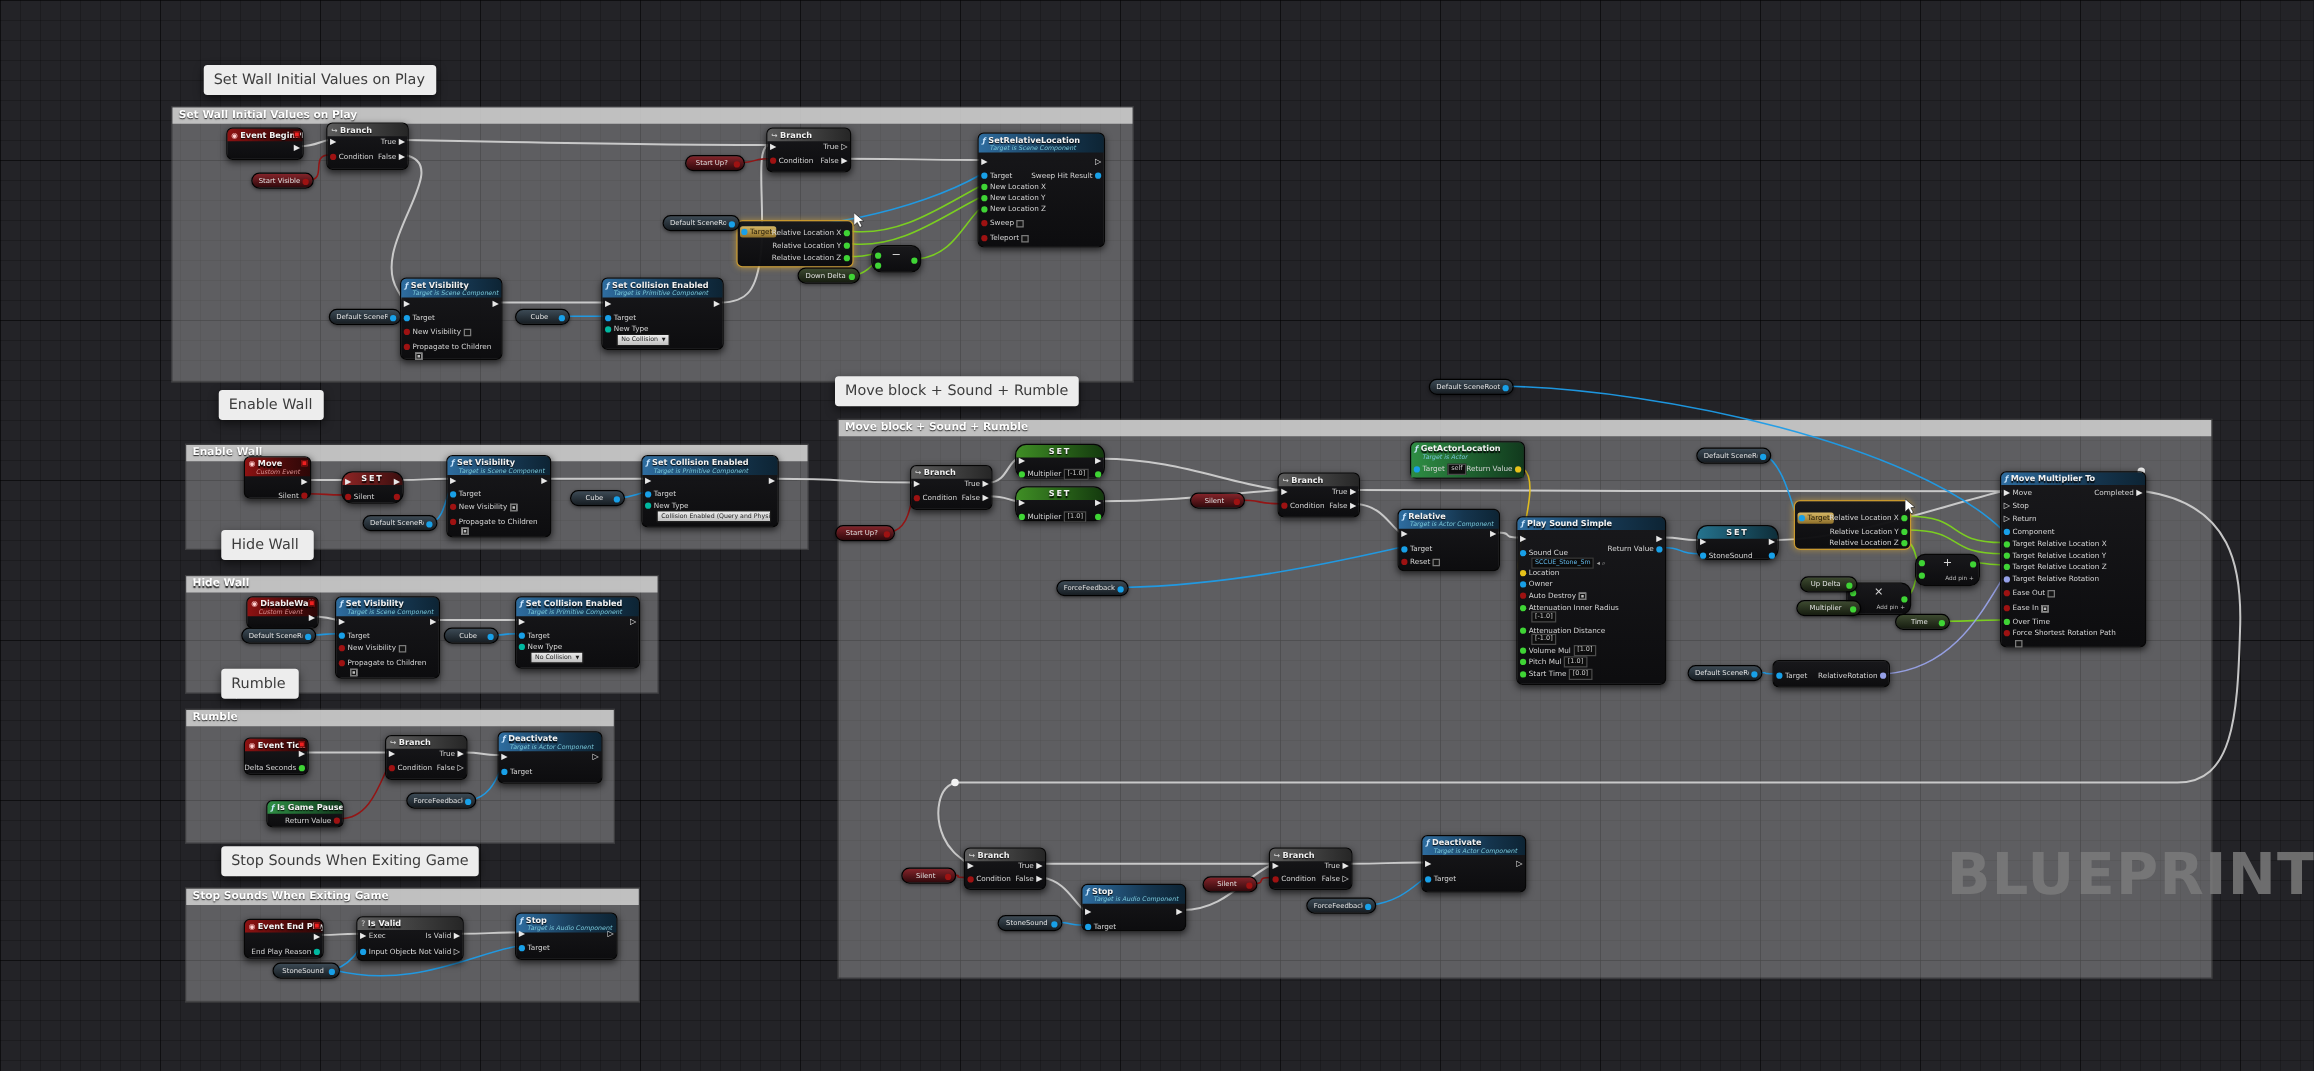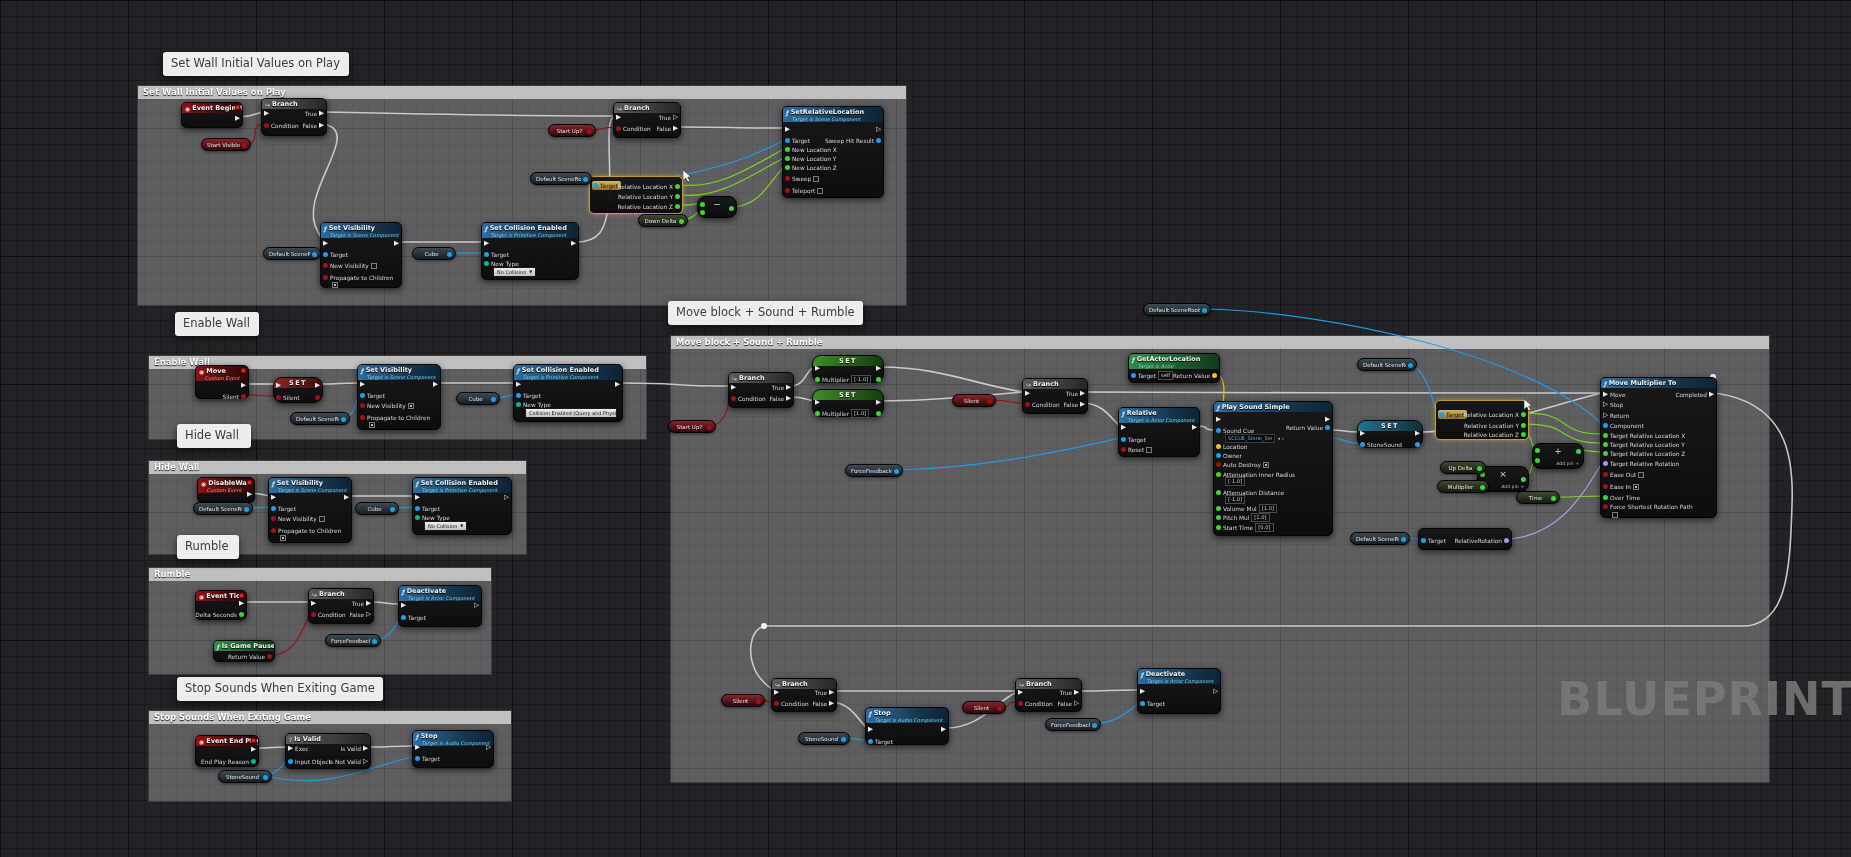--- a/index.html
+++ b/index.html
@@ -798,21 +798,21 @@
       <div class="pin r" style="top: 10px;">
         <span class="exe">▶</span>
         <span>True</span>
       </div>
       <div class="pin r" style="top: 21px;">
         <span class="exe">▶</span>
         <span>False</span>
       </div>
     </div>
     <div class="node pure" style="left: 1128px; top: 353px; width: 92px; height: 30px;">
-      <div class="hdr" style="height: 15px;">
+      <div class="hdr" style="height: 28px;">
         <div class="l1">
           <span class="ic">ƒ</span>
           <span class="t">GetActorLocation</span>
         </div>
         <div class="sub">Target is Actor</div>
       </div>
       <div class="pin l" style="top: 17px;">
         <span class="dot" style="background: rgb(24, 160, 232);"></span>
         <span>Target</span>
         <span class="vb">self</span>
@@ -839,21 +839,21 @@
       </div>
       <div class="pin l" style="top: 37px;">
         <span class="dot" style="background: rgb(158, 18, 18);"></span>
         <span>Reset</span>
         <span class="cb"></span>
       </div>
       <div class="pin r" style="top: 15px;">
         <span class="exe">▶</span>
       </div>
     </div>
-    <div class="node fn" style="left: 1213px; top: 401px; width: 120px; height: 135px; text-align: right;">
+    <div class="node fn" style="left: 1213px; top: 413px; width: 120px; height: 135px; text-align: right;">
       <div class="hdr" style="height: 10px;">
         <div class="l1">
           <span class="ic">ƒ</span>
           <span class="t">Play Sound Simple</span>
         </div>
       </div>
       <div class="pin l" style="top: 13px;">
         <span class="exe">▶</span>
       </div>
       <div class="pin l" style="top: 24px;">

